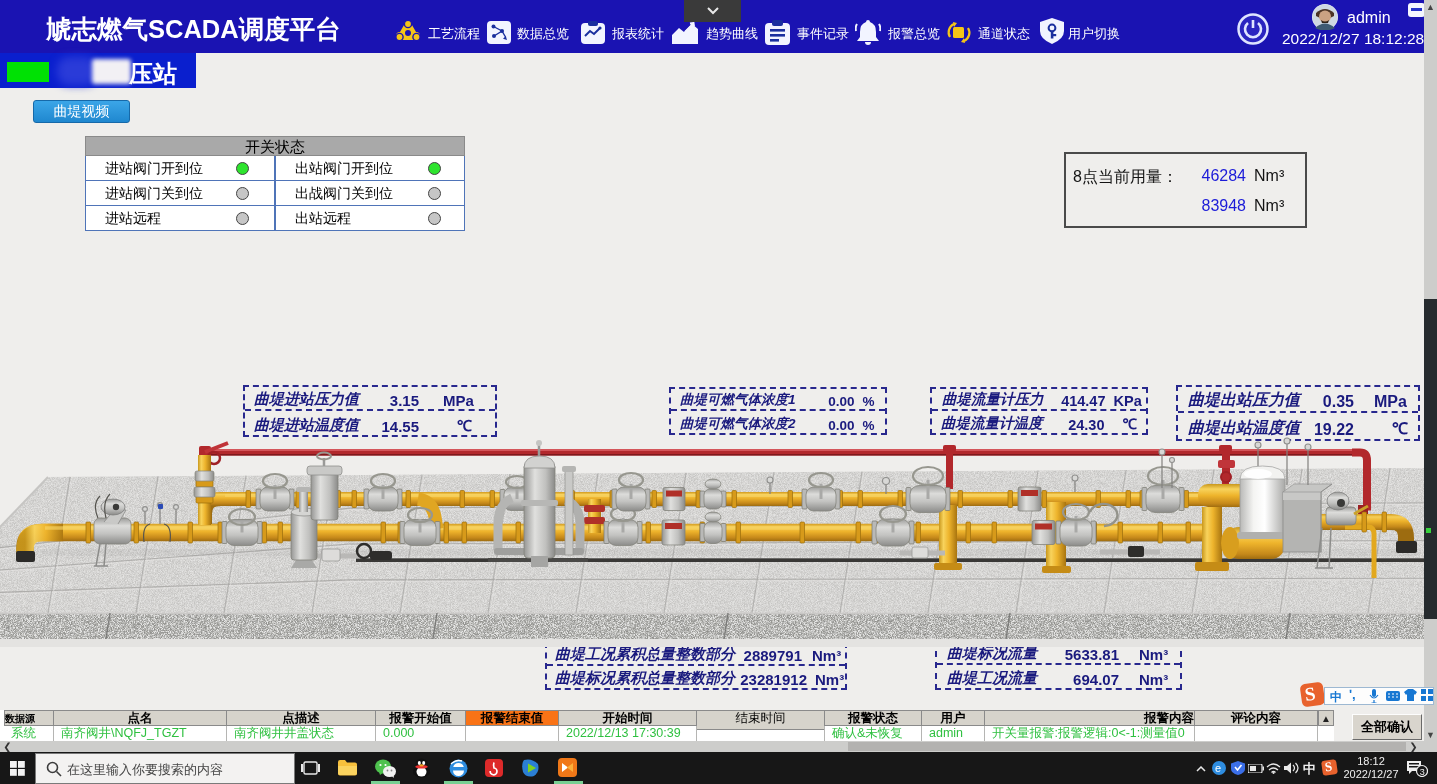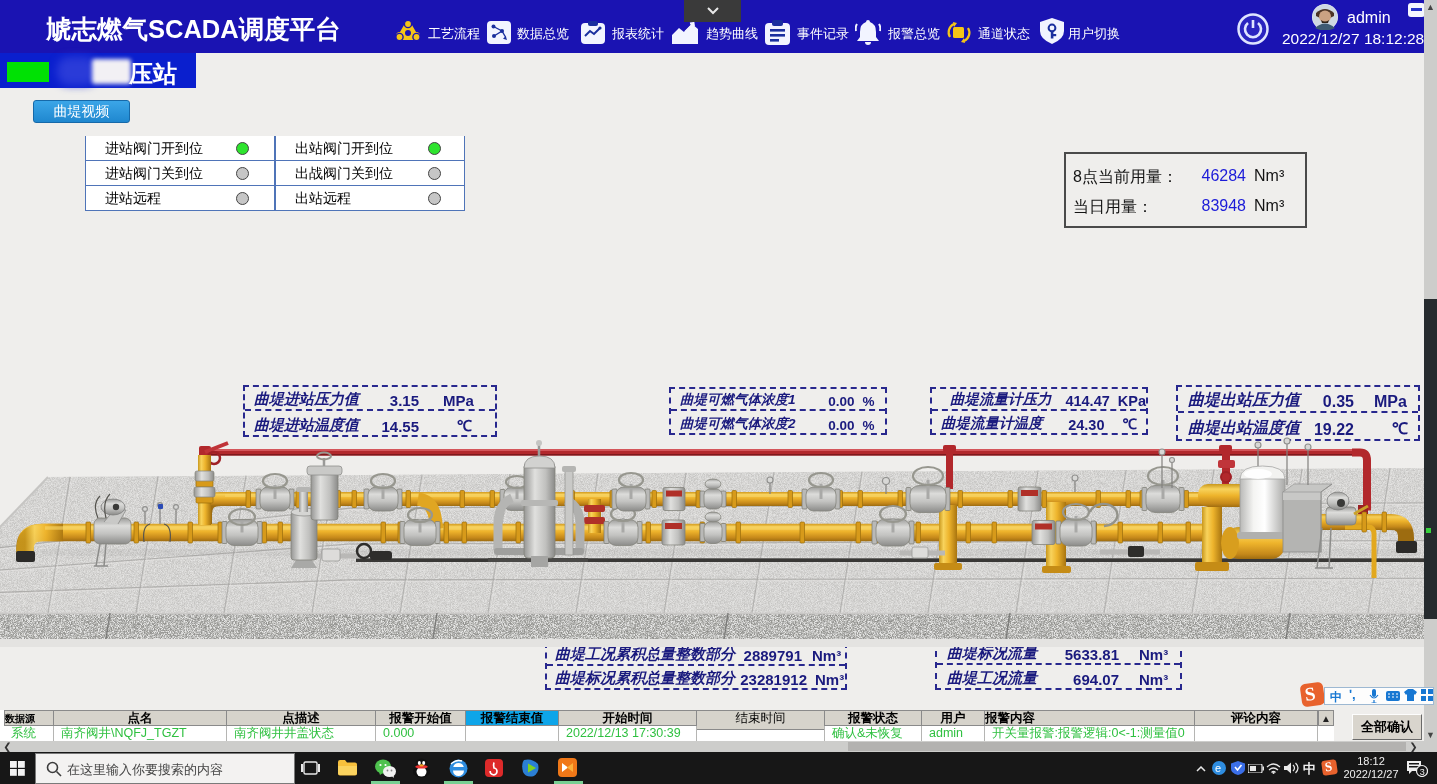--- a/index.html
+++ b/index.html
@@ -125,39 +125,39 @@
 <span class="abs" id="admin">admin</span>
 <span class="abs" id="clock">2022/12/27 18:12:28</span>
 <div class="abs" id="tab"></div>
 <div class="abs" id="tabblur1"></div>
 <div class="abs" id="tabgreen"></div>
 <div class="abs" id="tabblur2"></div>
 <span class="abs" id="tabtxt">压站</span>
 <div class="abs" id="vidbtn">曲堤视频</div>
 
 <div class="abs" id="swtable">
+ <div id="swhead">开关状态</div>
  <div class="swrow">
   <div class="swcell c1"><span class="lb">进站阀门开到位</span><span class="dot dg"></span></div>
   <div class="swcell c2"><span class="lb">出站阀门开到位</span><span class="dot dg"></span></div>
  </div>
  <div class="swrow">
   <div class="swcell c1"><span class="lb">进站阀门关到位</span><span class="dot dn"></span></div>
   <div class="swcell c2"><span class="lb">出战阀门关到位</span><span class="dot dn"></span></div>
  </div>
  <div class="swrow">
   <div class="swcell c1"><span class="lb">进站远程</span><span class="dot dn"></span></div>
   <div class="swcell c2"><span class="lb">出站远程</span><span class="dot dn"></span></div>
  </div>
 </div>
 
 <div class="abs" id="usebox">
  <span class="r" style="top:13px">8点当前用量：</span>
  <span class="v" style="top:13px;left:133px;width:47px;text-align:right">46284</span>
  <span class="u" style="top:13px;left:188px">Nm³</span>
- <span class="r" style="top:43px">当日用量：</span>
  <span class="v" style="top:43px;left:133px;width:47px;text-align:right">83948</span>
  <span class="u" style="top:43px;left:188px">Nm³</span>
 </div>
 
 <div class="abs dbox" style="left:243px;top:385px;width:254px;font-size:15px">
  <div class="drow" style="height:24px">
       <span class="dlab" style="margin-left:9px">曲堤进站压力值</span>
       <span class="dval" style="width:52px;margin-left:8px">3.15</span>
       <span class="dunit" style="margin-left:24px">MPa</span>
     </div>
@@ -174,21 +174,21 @@
       <span class="dunit" style="margin-left:8px">%</span>
     </div>
  <div class="drow" style="height:22px">
       <span class="dlab" style="margin-left:9px">曲堤可燃气体浓度2</span>
       <span class="dval" style="width:57px;margin-left:2px">0.00</span>
       <span class="dunit" style="margin-left:8px">%</span>
     </div>
 </div>
 <div class="abs dbox" style="left:930px;top:387px;width:218px;font-size:14.5px">
  <div class="drow" style="height:22px">
-      <span class="dlab" style="margin-left:18px">曲堤流量计压力</span>
+      <span class="dlab" style="margin-left:10px">曲堤流量计压力</span>
       <span class="dval" style="width:60px;margin-left:2px">414.47</span>
       <span class="dunit" style="margin-left:8px">KPa</span>
     </div>
  <div class="drow" style="height:22px">
       <span class="dlab" style="margin-left:9px">曲堤流量计温度</span>
       <span class="dval" style="width:60px;margin-left:2px">24.30</span>
       <span class="dunit" style="margin-left:18px">℃</span>
     </div>
 </div>
 <div class="abs dbox" style="left:1176px;top:385px;width:244px;font-size:16px">
@@ -596,26 +596,26 @@
 <path d="M 1354,514 l 14,-8" stroke="#caa12a" stroke-width="3"></path>
 <rect x="1425" y="558" width="12" height="76" fill="#23282b"></rect>
 <rect x="1426" y="600" width="5" height="14" fill="#37d23c"></rect>
 <rect x="1427" y="572" width="7" height="3" fill="#4a5055"></rect>
 </svg>
 <div class="abs" style="left:0;top:710px;width:1334px;height:31px;background:#fff"></div>
 <div class="abs" style="left:4px;top:710px;width:50px;height:16px;background:#d6d3cb;border:1px solid #8a8a8a;border-left:1px solid #8a8a8a;text-align:left;font-size:10px;font-weight:bold;line-height:15px;color:#000;white-space:nowrap;overflow:hidden">数据源</div>
 <div class="abs" style="left:54px;top:710px;width:173px;height:16px;background:#d6d3cb;border:1px solid #8a8a8a;border-left:none;text-align:center;font-size:12.5px;font-weight:bold;line-height:15px;color:#000;white-space:nowrap;overflow:hidden">点名</div>
 <div class="abs" style="left:227px;top:710px;width:149px;height:16px;background:#d6d3cb;border:1px solid #8a8a8a;border-left:none;text-align:center;font-size:12.5px;font-weight:bold;line-height:15px;color:#000;white-space:nowrap;overflow:hidden">点描述</div>
 <div class="abs" style="left:376px;top:710px;width:90px;height:16px;background:#d6d3cb;border:1px solid #8a8a8a;border-left:none;text-align:center;font-size:12.5px;font-weight:bold;line-height:15px;color:#000;white-space:nowrap;overflow:hidden">报警开始值</div>
-<div class="abs" style="left:466px;top:710px;width:93px;height:16px;background:#0ea5e9;border:1px solid #8a8a8a;border-left:none;text-align:center;font-size:12.5px;font-weight:bold;line-height:15px;color:#000;white-space:nowrap;overflow:hidden">报警结束值</div>
+<div class="abs" style="left:466px;top:710px;width:93px;height:16px;background:#f97316;border:1px solid #8a8a8a;border-left:none;text-align:center;font-size:12.5px;font-weight:bold;line-height:15px;color:#000;white-space:nowrap;overflow:hidden">报警结束值</div>
 <div class="abs" style="left:559px;top:710px;width:138px;height:16px;background:#d6d3cb;border:1px solid #8a8a8a;border-left:none;text-align:center;font-size:12.5px;font-weight:bold;line-height:15px;color:#000;white-space:nowrap;overflow:hidden">开始时间</div>
 <div class="abs" style="left:697px;top:710px;width:128px;height:20px;background:#d6d3cb;border:1px solid #8a8a8a;border-left:none;text-align:center;font-size:12.5px;font-weight:normal;line-height:15px;color:#000;white-space:nowrap;overflow:hidden">结束时间</div>
 <div class="abs" style="left:825px;top:710px;width:97px;height:16px;background:#d6d3cb;border:1px solid #8a8a8a;border-left:none;text-align:center;font-size:12.5px;font-weight:bold;line-height:15px;color:#000;white-space:nowrap;overflow:hidden">报警状态</div>
 <div class="abs" style="left:922px;top:710px;width:63px;height:16px;background:#d6d3cb;border:1px solid #8a8a8a;border-left:none;text-align:center;font-size:12.5px;font-weight:bold;line-height:15px;color:#000;white-space:nowrap;overflow:hidden">用户</div>
-<div class="abs" style="left:985px;top:710px;width:210px;height:16px;background:#d6d3cb;border:1px solid #8a8a8a;border-left:none;text-align:left;font-size:12.5px;font-weight:bold;line-height:15px;color:#000;white-space:nowrap;overflow:hidden">报警内容</div>
+<div class="abs" style="left:985px;top:710px;width:210px;height:16px;background:#d6d3cb;border:1px solid #8a8a8a;border-left:none;text-align:right;font-size:12.5px;font-weight:bold;line-height:15px;color:#000;white-space:nowrap;overflow:hidden">报警内容</div>
 <div class="abs" style="left:1195px;top:710px;width:123px;height:16px;background:#d6d3cb;border:1px solid #8a8a8a;border-left:none;text-align:center;font-size:12.5px;font-weight:bold;line-height:15px;color:#000;white-space:nowrap;overflow:hidden">评论内容</div>
 <div class="abs" style="left:4px;top:726px;width:50px;height:15px;border-right:1px solid #b5b5b3;font-size:12.5px;line-height:15px;color:#2fc040;padding-left:7px;white-space:nowrap;overflow:hidden">系统</div>
 <div class="abs" style="left:54px;top:726px;width:173px;height:15px;border-right:1px solid #b5b5b3;font-size:12.5px;line-height:15px;color:#2fc040;padding-left:7px;white-space:nowrap;overflow:hidden">南齐阀井\NQFJ_TGZT</div>
 <div class="abs" style="left:227px;top:726px;width:149px;height:15px;border-right:1px solid #b5b5b3;font-size:12.5px;line-height:15px;color:#2fc040;padding-left:7px;white-space:nowrap;overflow:hidden">南齐阀井井盖状态</div>
 <div class="abs" style="left:376px;top:726px;width:90px;height:15px;border-right:1px solid #b5b5b3;font-size:12.5px;line-height:15px;color:#2fc040;padding-left:7px;white-space:nowrap;overflow:hidden">0.000</div>
 <div class="abs" style="left:466px;top:726px;width:93px;height:15px;border-right:1px solid #b5b5b3;font-size:12.5px;line-height:15px;color:#2fc040;padding-left:7px;white-space:nowrap;overflow:hidden"></div>
 <div class="abs" style="left:559px;top:726px;width:138px;height:15px;border-right:1px solid #b5b5b3;font-size:12.5px;line-height:15px;color:#2fc040;padding-left:7px;white-space:nowrap;overflow:hidden">2022/12/13 17:30:39</div>
 <div class="abs" style="left:697px;top:726px;width:128px;height:15px;border-right:1px solid #b5b5b3;font-size:12.5px;line-height:15px;color:#2fc040;padding-left:7px;white-space:nowrap;overflow:hidden"></div>
 <div class="abs" style="left:825px;top:726px;width:97px;height:15px;border-right:1px solid #b5b5b3;font-size:12.5px;line-height:15px;color:#2fc040;padding-left:7px;white-space:nowrap;overflow:hidden">确认&amp;未恢复</div>
 <div class="abs" style="left:922px;top:726px;width:63px;height:15px;border-right:1px solid #b5b5b3;font-size:12.5px;line-height:15px;color:#2fc040;padding-left:7px;white-space:nowrap;overflow:hidden">admin</div>

